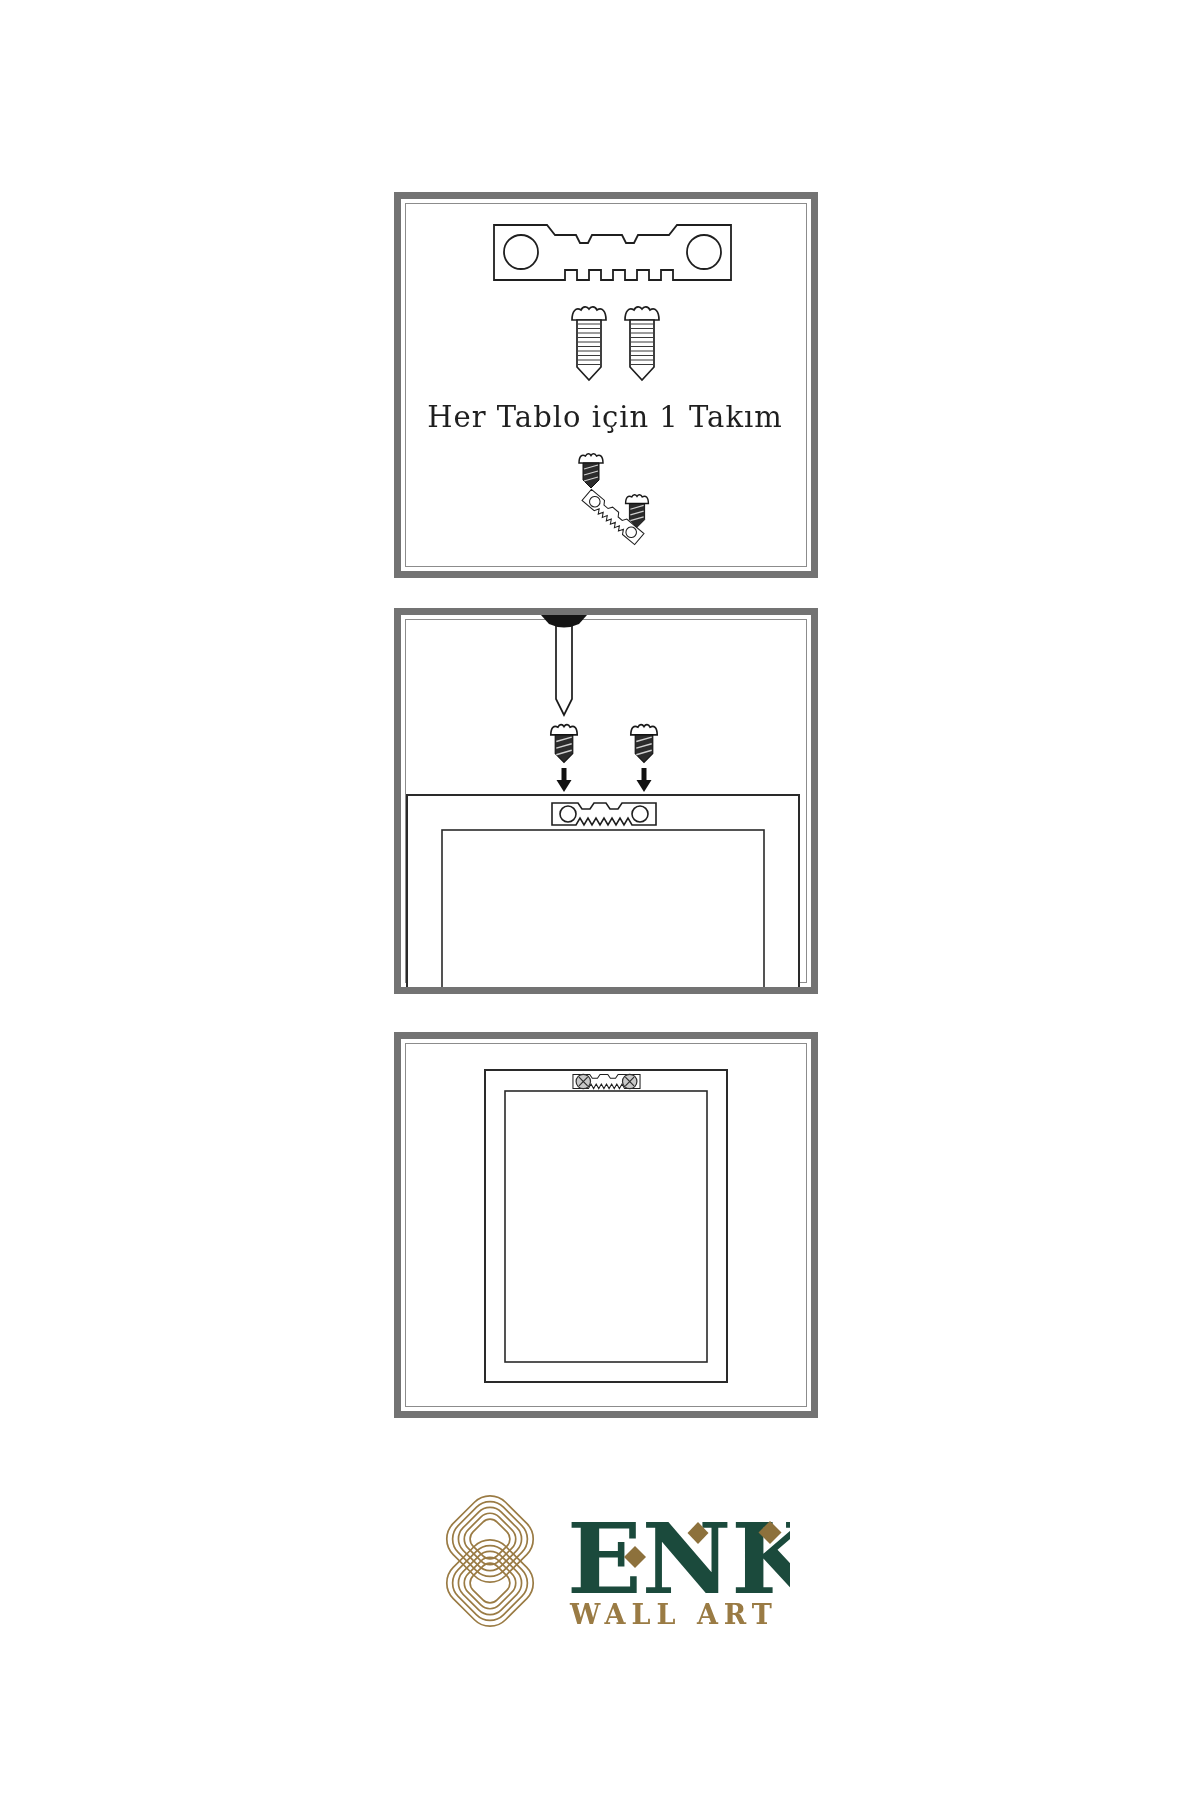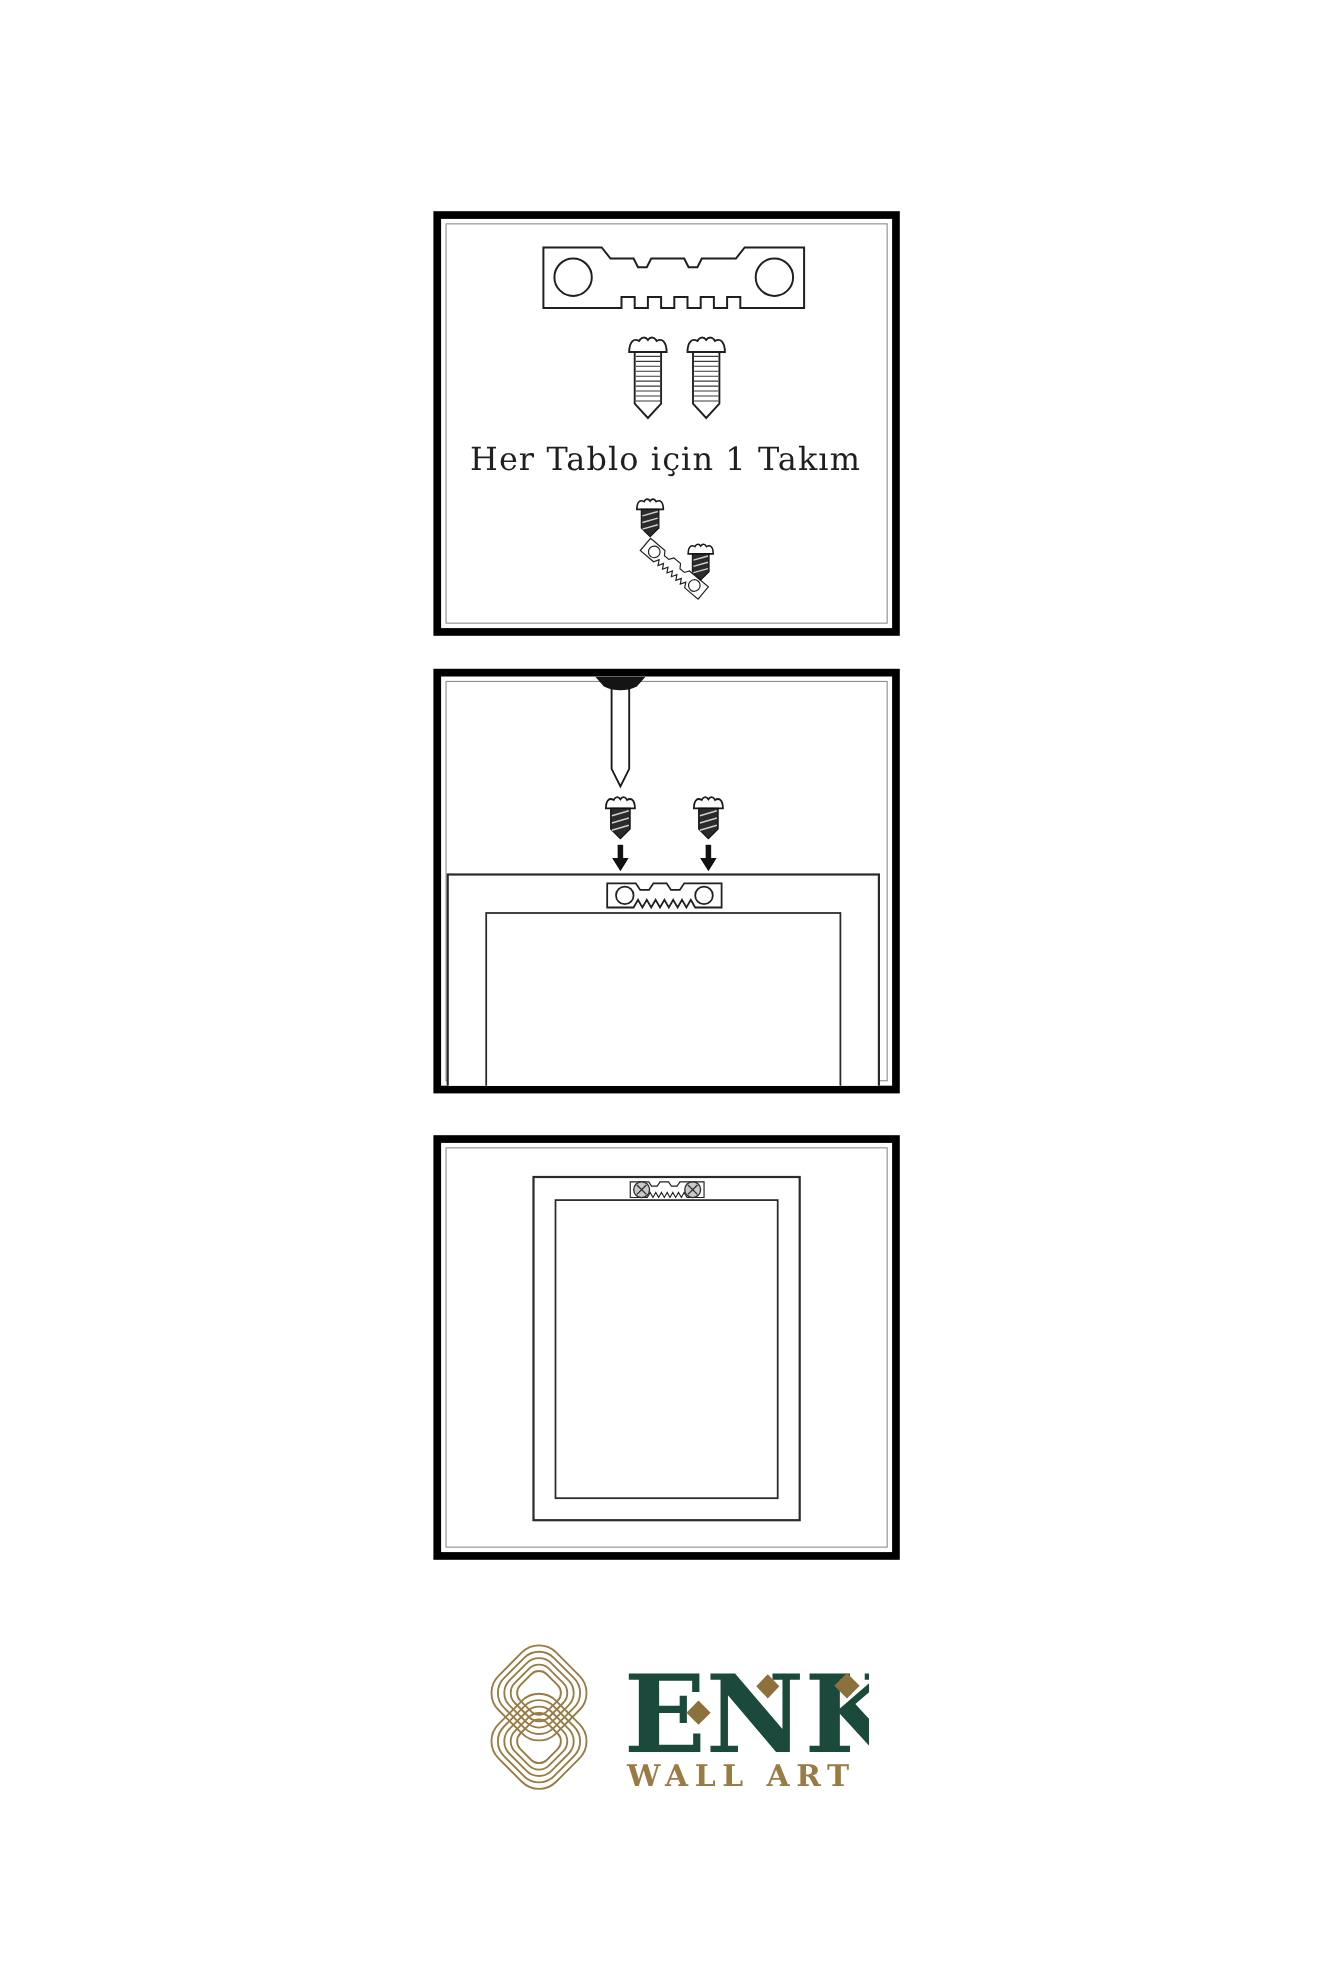--- a/index.html
+++ b/index.html
@@ -7,21 +7,21 @@
     position:relative;
     width:1200px;height:1800px;
     background:#ffffff;
     overflow:hidden;
     font-family:"DejaVu Serif", serif;
   }
   .panel{
     position:absolute;
     left:394px;
     width:410px;height:372px;
-    border:7px solid #000000;
+    border:7px solid #737373;
     background:#ffffff;
   }
   .panel-thinline{
     position:absolute;
     inset:4px;
     border:1px solid #8c8c8c;
     pointer-events:none;
   }
   .panel svg.art{position:absolute;inset:0;}
   .logo-svg{position:absolute;left:430px;top:1488px;}

